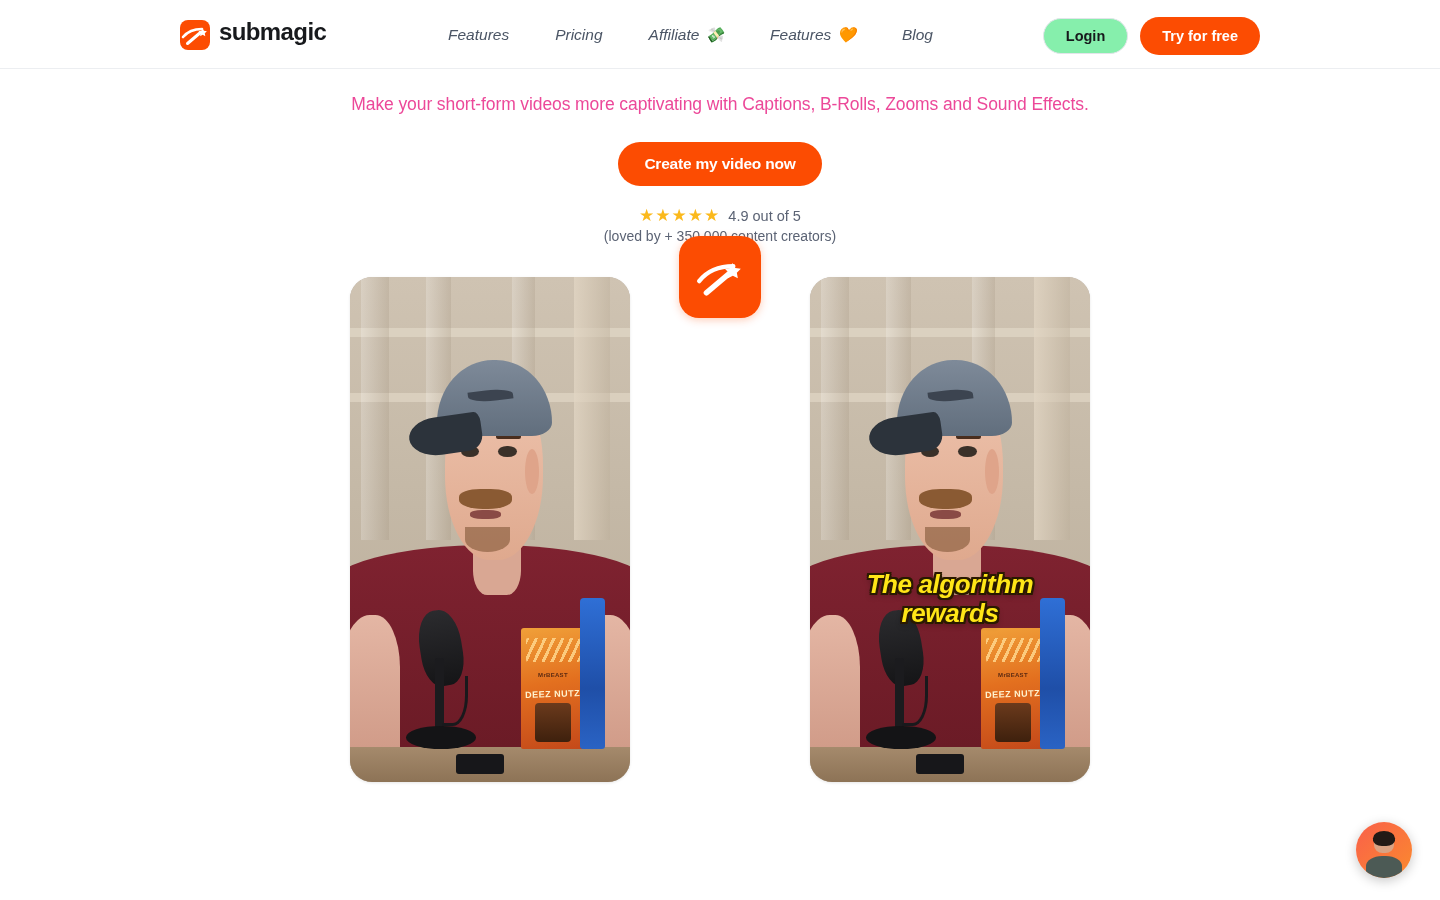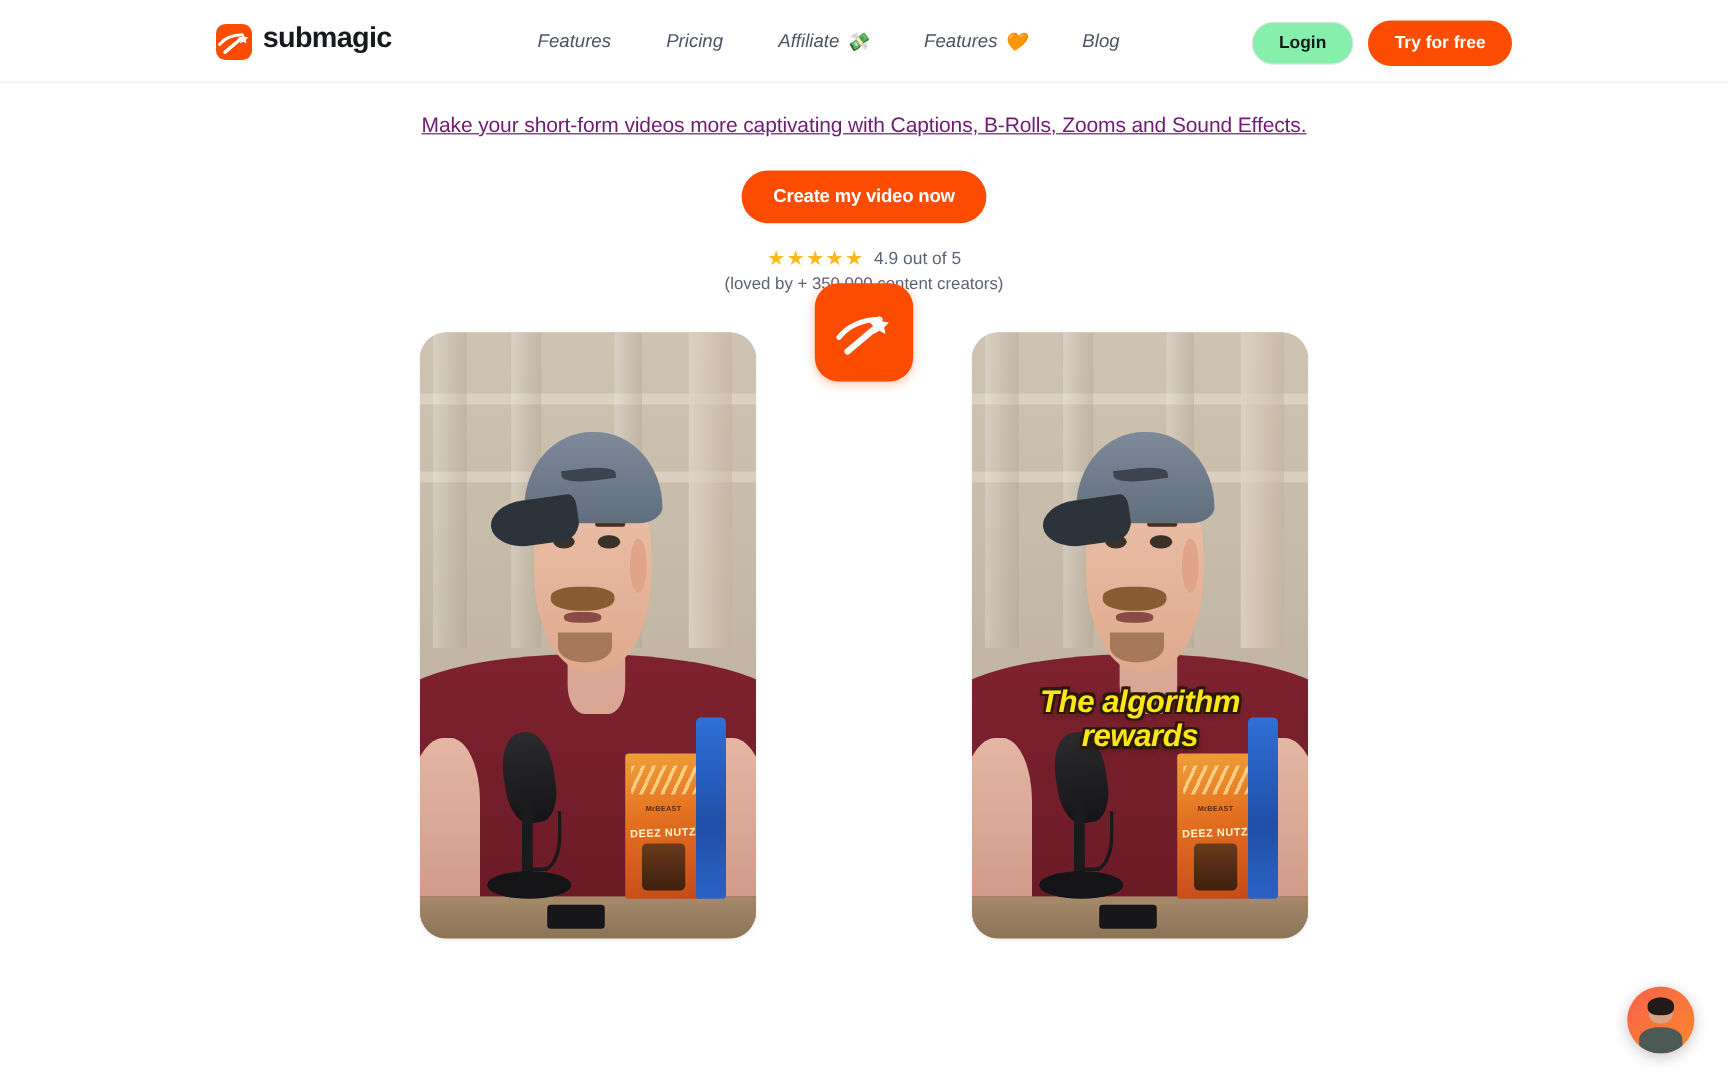--- a/index.html
+++ b/index.html
@@ -84,23 +84,22 @@
   }
   .headline .hl-accent::after {
     content: "";
     position: absolute; left: 0; right: 0; bottom: -8px;
     height: 5px; background: #FC4C02; border-radius: 2px;
   }
   .headline .rocket { font-size: 36px; }
 
   .subheadline {
     margin-top: 25px;
-    font-size: 17.5px; color: #701a75; font-weight: 400;
+    font-size: 17.5px; color: #ec4899; font-weight: 400;
     letter-spacing: -0.1px;
-    text-decoration: underline;
   }
 
   .cta-wrap { margin-top: 27px; }
   .btn-cta {
     height: 44px; padding: 0 26px; border-radius: 999px;
     border: none; background: #FC4C02; color: #fff;
     font-size: 15.5px; font-weight: bold; cursor: pointer;
     font-family: "Liberation Sans", sans-serif;
     letter-spacing: -0.2px;
   }

